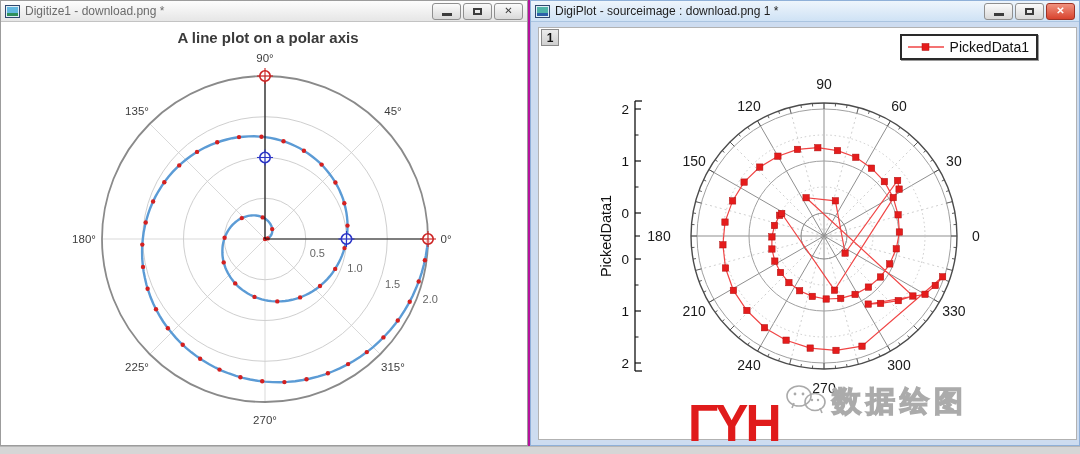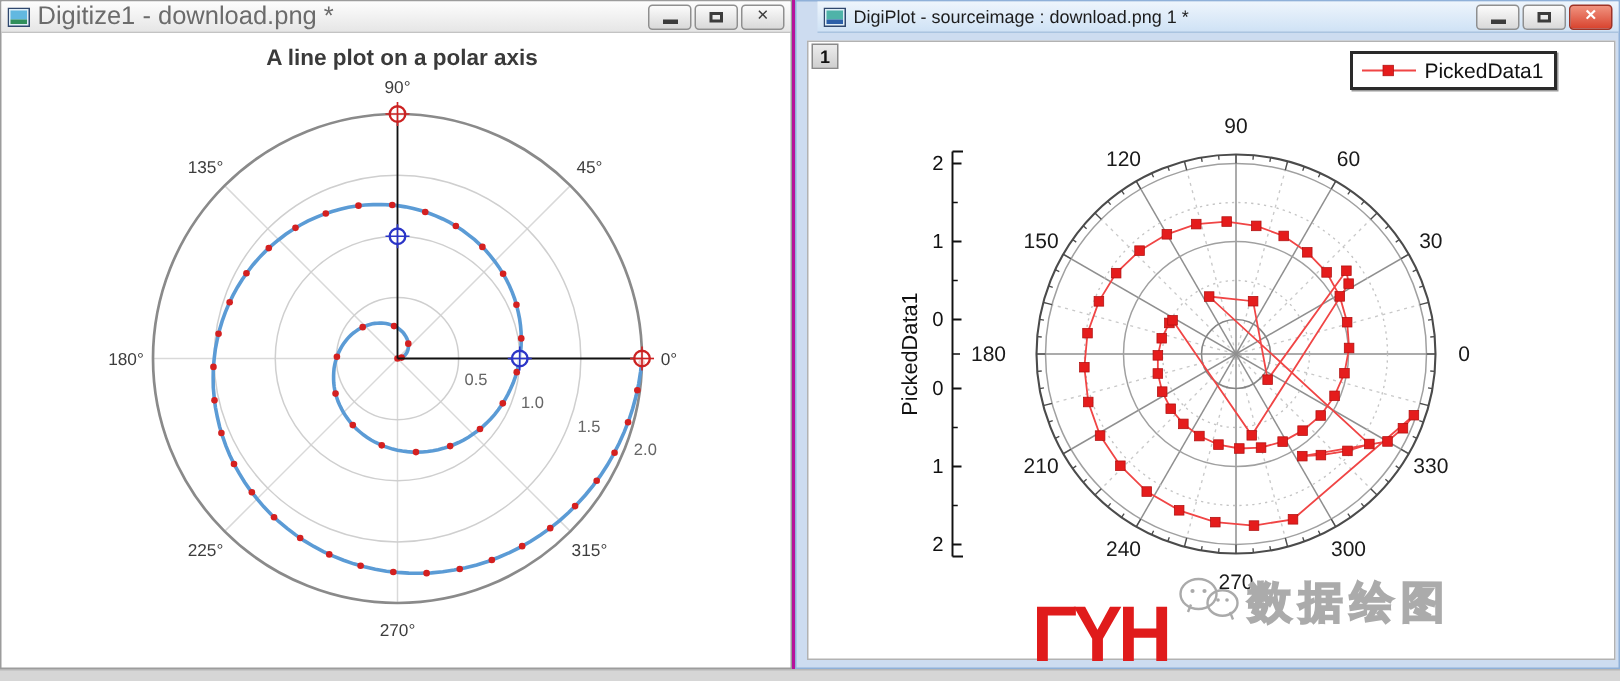--- a/index.html
+++ b/index.html
@@ -10,25 +10,25 @@
     -webkit-font-smoothing:antialiased;
   }
   .window{position:absolute;top:0;height:446px;box-sizing:border-box;}
   
   #left-window{left:0;width:528px;background:#ffffff;border:1px solid #9c9c9c;}
   #left-window .titlebar{
     position:absolute;left:0;top:0;right:0;height:21px;
     background:linear-gradient(#fdfdfd,#e6e6e6);
     border-bottom:1px solid #c3c3c3;display:flex;align-items:center;padding:0 4px;box-sizing:border-box;
   }
-  #left-window .title-text{font-size:17px;color:#6b6b6b;margin-left:5px;white-space:nowrap;}
+  #left-window .title-text{font-size:12px;color:#6b6b6b;margin-left:5px;white-space:nowrap;}
   
   #right-window{left:530px;width:550px;background:#cddcf0;border:1px solid #8fb0d8;}
   #right-window .titlebar{
-    position:absolute;left:14px;top:0;right:0;height:21px;
+    position:absolute;left:0;top:0;right:0;height:21px;
     background:linear-gradient(#eef5fc,#cfe2f5);
     border-bottom:1px solid #aac4e0;display:flex;align-items:center;padding:0 4px;box-sizing:border-box;justify-content:space-between;
   }
   #right-window .title-text{font-size:12px;color:#1d1d1d;margin-left:5px;white-space:nowrap;}
   .win-controls{margin-left:auto;display:flex;gap:2px;}
   .win-btn{
     width:29px;height:17px;border:1px solid #8f8f8f;border-radius:3px;
     background:linear-gradient(#fbfbfb,#d9d9d9);
     display:flex;align-items:center;justify-content:center;color:#3c3c3c;
     font-size:10px;line-height:1;padding:0;cursor:default;box-sizing:border-box;

